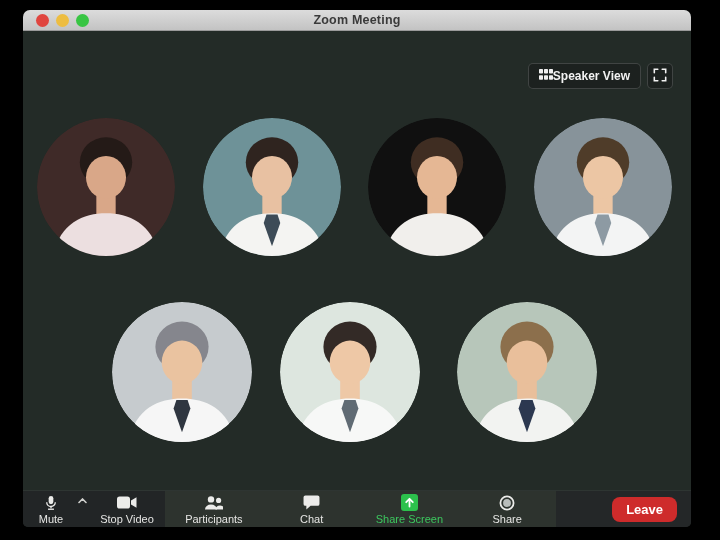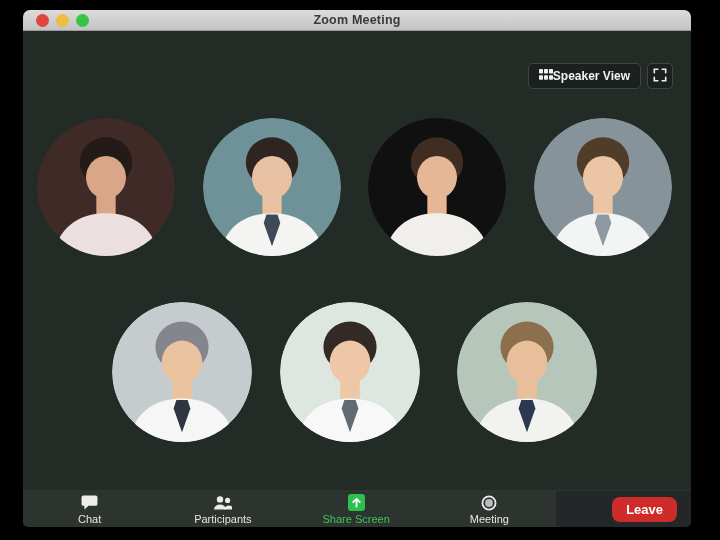--- a/index.html
+++ b/index.html
@@ -177,41 +177,68 @@
             <ellipse cx="50" cy="32" rx="19" ry="18" fill="var(--hair)"></ellipse>
             <ellipse cx="50" cy="43" rx="14.5" ry="15.5" fill="var(--skin)"></ellipse>
             <path d="M12 100 C16 76 34 69 50 69 C66 69 84 76 88 100 Z" fill="var(--shirt)"></path>
             <path d="M46 70 L54 70 L56 76 L50 93 L44 76 Z" fill="var(--tie)"></path>
           </svg>
       </div>
     </div>
 
     <div class="toolbar">
 
+      <div class="tb-left">
+        <div class="tb-item mute">
+          <span class="ic">
+            <svg width="14" height="16" viewBox="0 0 18 19" fill="#ececea" stroke="#ececea">
+              <rect x="6" y="0.5" width="6" height="10.5" rx="3" stroke="none"></rect>
+              <path d="M3.5 8.5 a5.5 5.5 0 0 0 11 0" fill="none" stroke-width="1.7"></path>
+              <line x1="9" y1="14" x2="9" y2="16.2" stroke-width="1.7"></line>
+              <line x1="5.2" y1="17.5" x2="12.8" y2="17.5" stroke-width="1.7"></line>
+            </svg>
+          </span>
+          <span class="lbl">Mute</span>
+        </div>
+        <div class="chev">
+          <svg width="9" height="6" viewBox="0 0 9 6" fill="none" stroke="#cfcfcd" stroke-width="1.6" stroke-linecap="round">
+            <path d="M1 4.5 L4.5 1 L8 4.5"></path>
+          </svg>
+        </div>
+        <div class="tb-item stopvideo">
+          <span class="ic">
+            <svg width="20" height="13" viewBox="0 0 20 13" fill="#ececea">
+              <rect x="0" y="0.5" width="13" height="12" rx="2.6"></rect>
+              <path d="M14 4.5 L19.5 1.2 V11.8 L14 8.5 Z"></path>
+            </svg>
+          </span>
+          <span class="lbl">Stop Video</span>
+        </div>
+      </div>
 
       <div class="tb-mid">
-        <div class="tb-item">
-          <span class="ic">
-            <svg width="17" height="15" viewBox="0 0 18 16" fill="#ececea">
-              <path d="M2.5 0.5 H15.5 Q17.5 0.5 17.5 2.5 V9.5 Q17.5 11.5 15.5 11.5 H8 L3.5 15.5 V11.5 H2.5 Q0.5 11.5 0.5 9.5 V2.5 Q0.5 0.5 2.5 0.5 Z"></path>
-            </svg>
-          </span>
-          <span class="lbl">Chat</span>
-        </div>
-
         <div class="tb-item">
           <span class="ic">
             <svg width="19" height="14" viewBox="0 0 19 14" fill="#ececea">
               <circle cx="7" cy="3.4" r="3.2"></circle>
               <path d="M1 13.5 a6 5 0 0 1 12 0 Z"></path>
               <circle cx="14.6" cy="4.4" r="2.6"></circle>
               <path d="M11.4 13.5 a4.6 4.2 0 0 1 7.4 -3.2 q0.4 1.4 0.2 3.2 Z"></path>
             </svg>
           </span>
           <span class="lbl">Participants</span>
+        </div>
+
+        <div class="tb-item">
+          <span class="ic">
+            <svg width="17" height="15" viewBox="0 0 18 16" fill="#ececea">
+              <path d="M2.5 0.5 H15.5 Q17.5 0.5 17.5 2.5 V9.5 Q17.5 11.5 15.5 11.5 H8 L3.5 15.5 V11.5 H2.5 Q0.5 11.5 0.5 9.5 V2.5 Q0.5 0.5 2.5 0.5 Z"></path>
+            </svg>
+          </span>
+          <span class="lbl">Chat</span>
         </div>
 
         <div class="tb-item">
           <span class="ic">
             <span class="share-ic">
               <svg width="11" height="11" viewBox="0 0 11 11" fill="none" stroke="#ffffff" stroke-width="1.8" stroke-linecap="round" stroke-linejoin="round">
                 <path d="M5.5 9.5 V2.5"></path>
                 <path d="M2.2 5.2 L5.5 1.8 L8.8 5.2"></path>
               </svg>
             </span>
@@ -219,21 +246,21 @@
           <span class="lbl green">Share Screen</span>
         </div>
 
         <div class="tb-item">
           <span class="ic">
             <svg width="16" height="16" viewBox="0 0 18 18">
               <circle cx="9" cy="9" r="7.4" fill="none" stroke="#ececea" stroke-width="2"></circle>
               <circle cx="9" cy="9" r="4.4" fill="#b9bdbb"></circle>
             </svg>
           </span>
-          <span class="lbl">Meeting</span>
+          <span class="lbl">Share</span>
         </div>
 
       </div>
 
       <div class="tb-right">
         <button class="leave-btn">Leave</button>
       </div>
 
     </div>
   </div>

